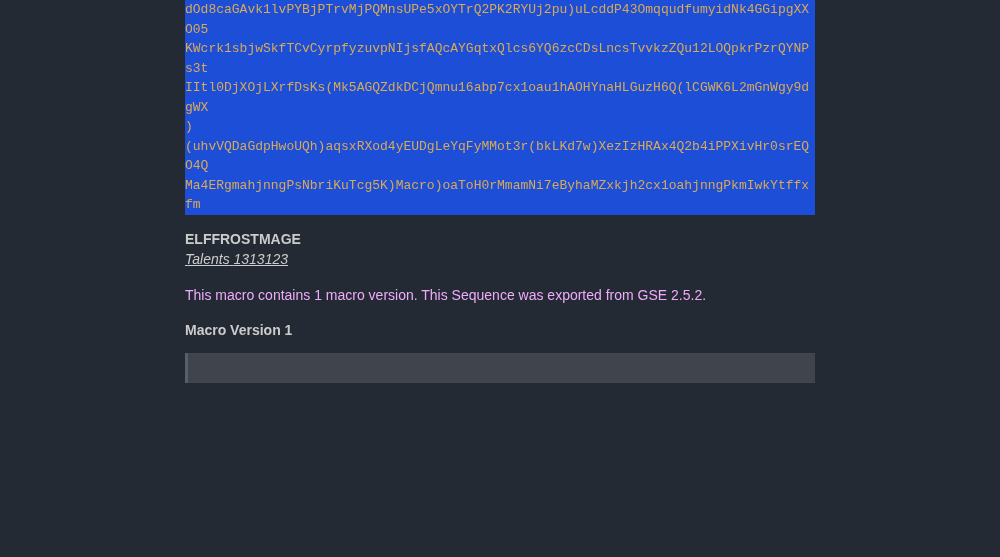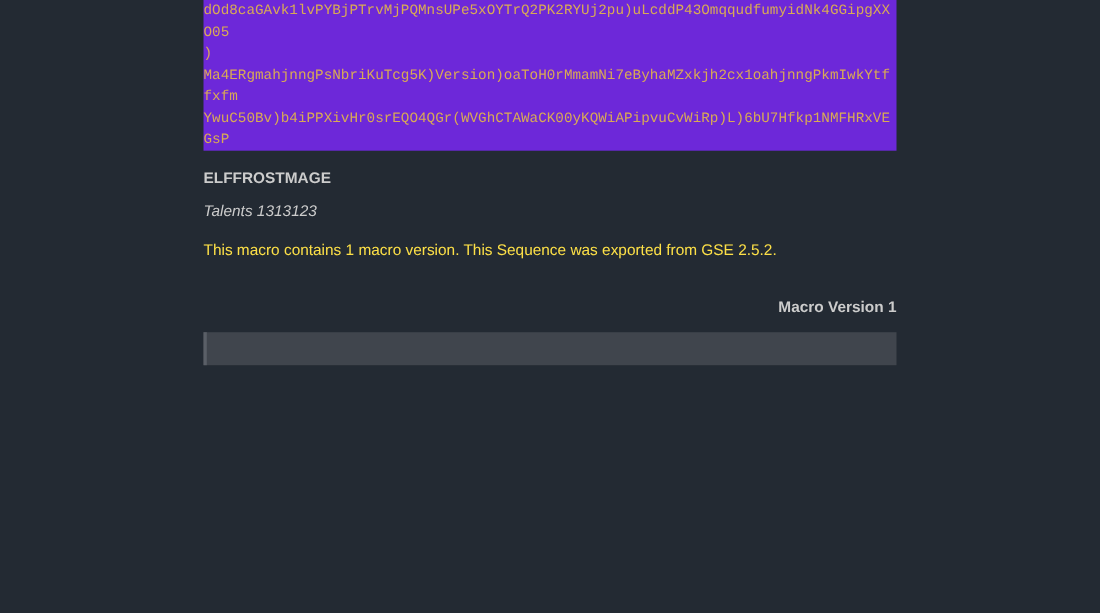--- a/index.html
+++ b/index.html
@@ -16,69 +16,71 @@
     }
     .content {
       padding: 0 185px;
       color: #ccc;
     }
     .encoded-block {
       font-family: 'Courier New', monospace;
       font-size: 13px;
       line-height: 1.5;
       color: #d9aa55;
-      background-color: #6d28d9;
+      background-color: #1d4ed8;
       padding: 0;
       word-break: break-all;
       margin-bottom: 4px;
     }
     .encoded-block span {
       display: block;
     }
     .title {
       color: #ccc;
       font-weight: bold;
       font-size: 14px;
       margin-top: 16px;
     }
     .talents {
       color: #ccc;
       font-style: italic;
       font-size: 14px;
-      margin-top: 14px;
+      margin-top: 4px;
       margin-bottom: 20px;
+      text-decoration: underline;
     }
     .description {
-      color: #fde047;
+      color: #f0abfc;
       font-size: 14px;
-      margin-bottom: 36px;
+      margin-bottom: 19px;
     }
     .version-header {
       color: #ccc;
       font-weight: bold;
       font-size: 14px;
       margin-bottom: 15px;
-      text-align: right;
     }
     .macro-box {
       background-color: #40454d;
       border-left: 3px solid #5a5f67;
       padding: 15px 20px;
       color: #bbb;
     }
   </style>
 </head>
 <body>
 
 <div class="content">
   <div class="encoded-block" id="encoded-block">
       <span>dOd8caGAvk1lvPYBjPTrvMjPQMnsUPe5xOYTrQ2PK2RYUj2pu)uLcddP43OmqqudfumyidNk4GGipgXXO05</span>
+      <span>KWcrk1sbjwSkfTCvCyrpfyzuvpNIjsfAQcAYGqtxQlcs6YQ6zcCDsLncsTvvkzZQu12LOQpkrPzrQYNPs3t</span>
+      <span>IItl0DjXOjLXrfDsKs(Mk5AGQZdkDCjQmnu16abp7cx1oau1hAOHYnaHLGuzH6Q(lCGWK6L2mGnWgy9dgWX</span>
       <span>)</span>
-      <span>Ma4ERgmahjnngPsNbriKuTcg5K)Version)oaToH0rMmamNi7eByhaMZxkjh2cx1oahjnngPkmIwkYtffxfm</span>
-      <span>YwuC50Bv)b4iPPXivHr0srEQO4QGr(WVGhCTAWaCK00yKQWiAPipvuCvWiRp)L)6bU7Hfkp1NMFHRxVEGsP</span>
+      <span>(uhvVQDaGdpHwoUQh)aqsxRXod4yEUDgLeYqFyMMot3r(bkLKd7w)XezIzHRAx4Q2b4iPPXivHr0srEQO4Q</span>
+      <span>Ma4ERgmahjnngPsNbriKuTcg5K)Macro)oaToH0rMmamNi7eByhaMZxkjh2cx1oahjnngPkmIwkYtffxfm</span>
     </div>
 
   <div class="title">ELFFROSTMAGE</div>
 
   <div class="talents">
     <span>Talents</span>
     <span>1313123</span>
   </div>
 
   <div class="description">This macro contains 1 macro version. This Sequence was exported from GSE 2.5.2.</div>

